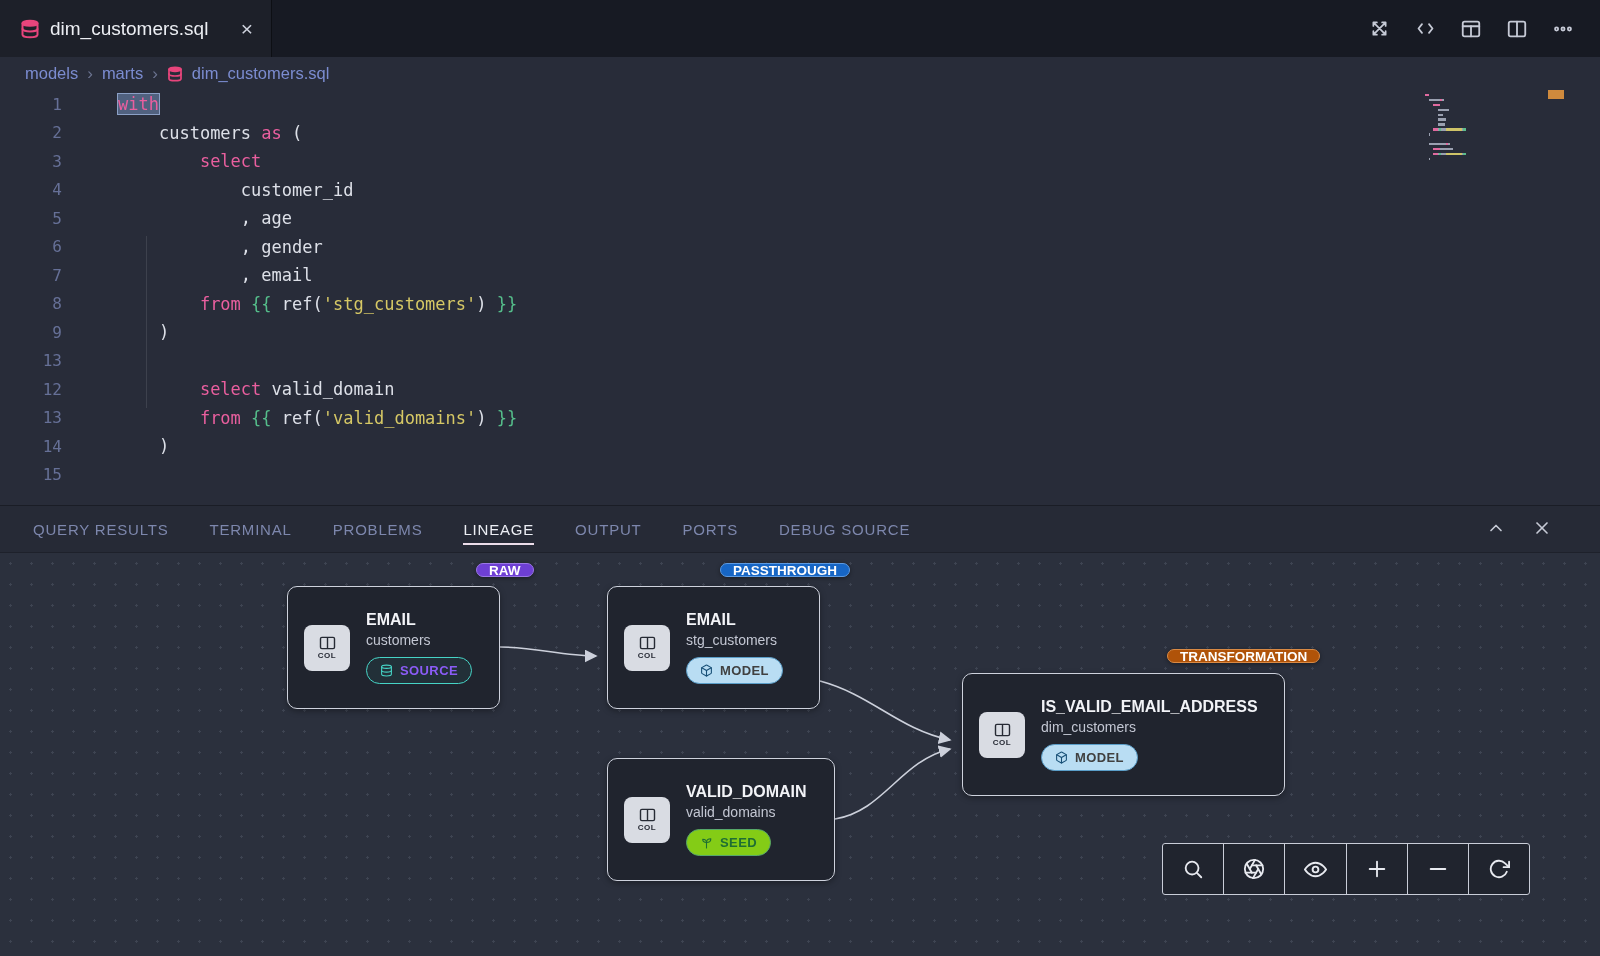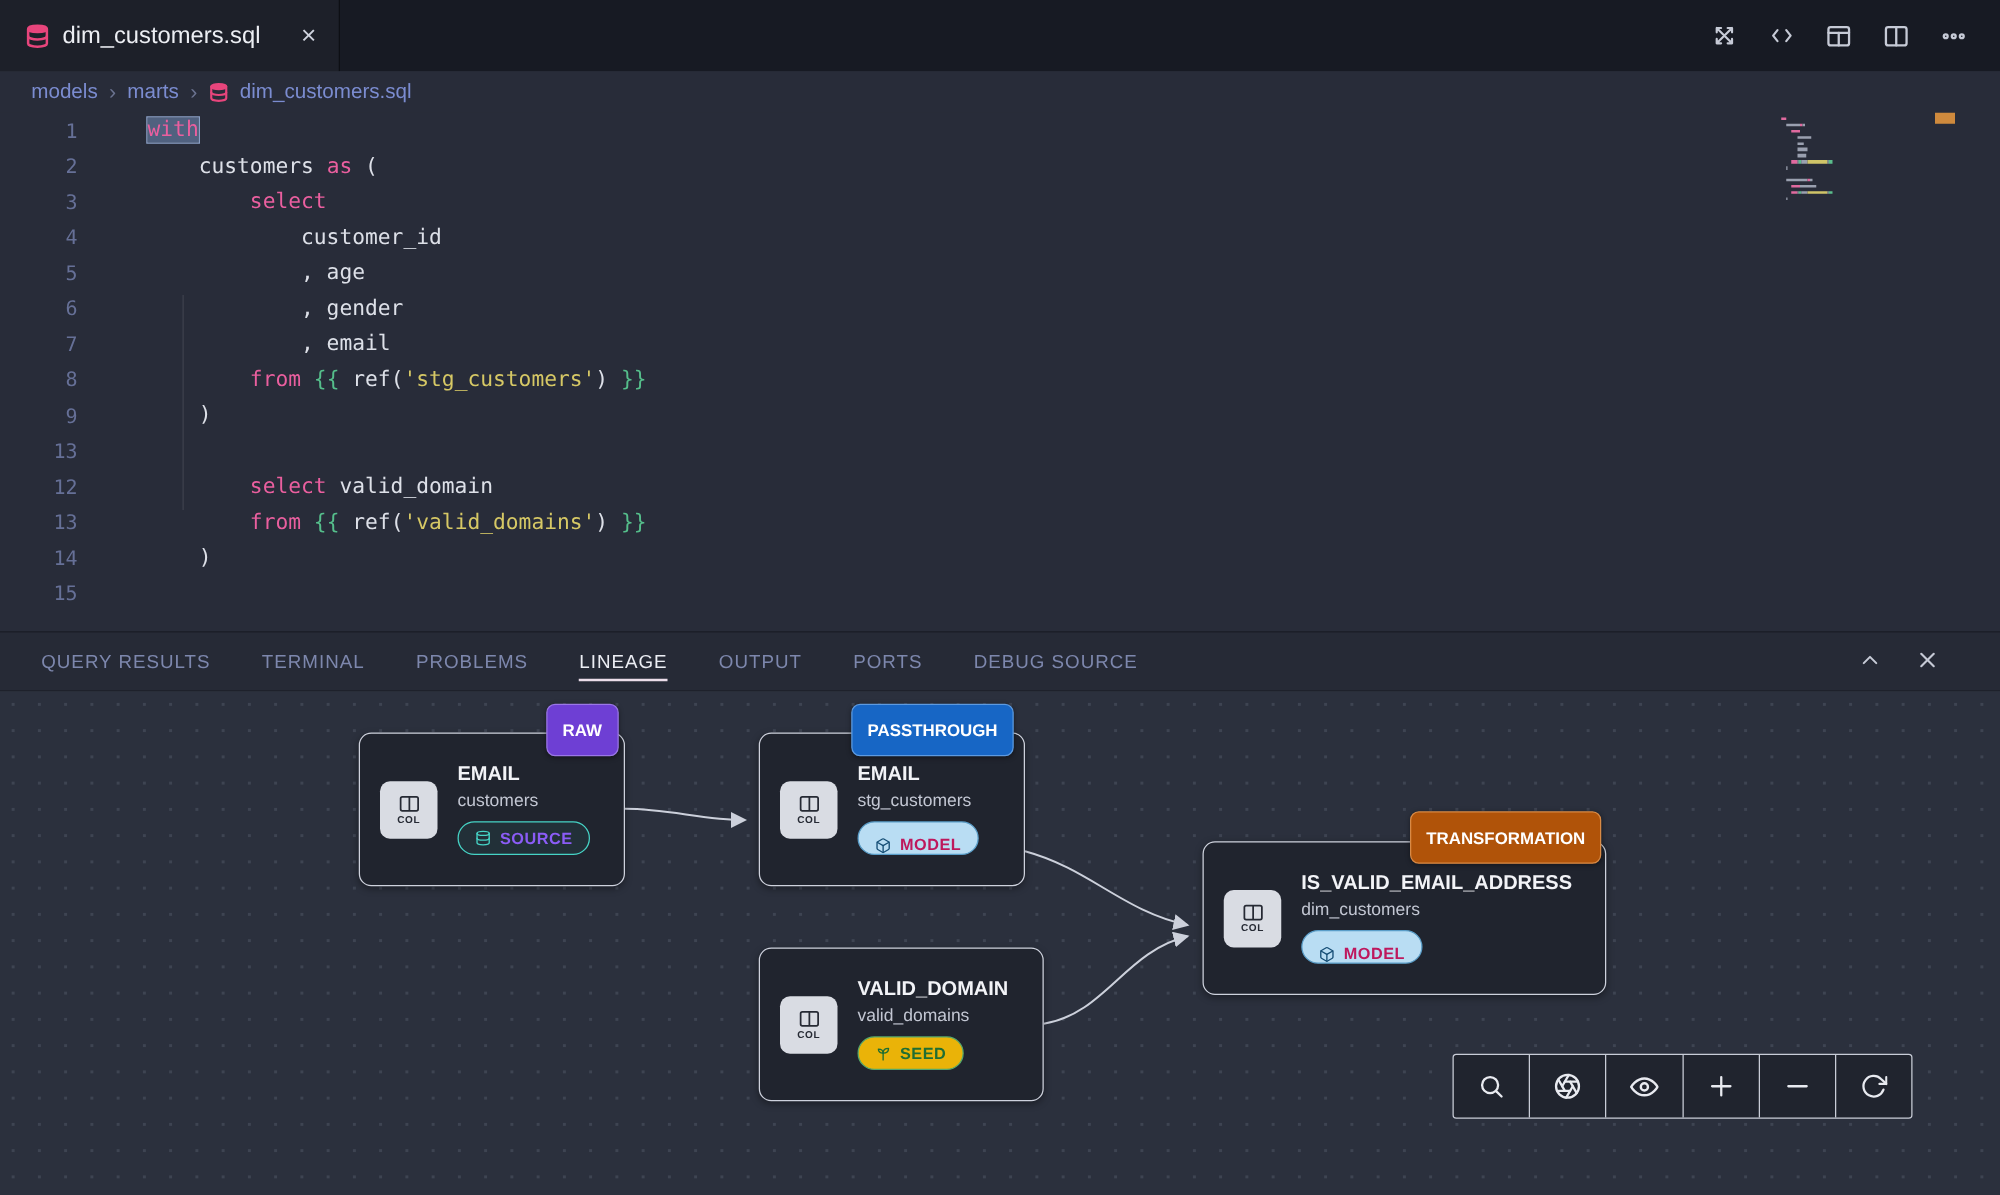--- a/index.html
+++ b/index.html
@@ -80,28 +80,28 @@
 
   .node-body { margin-left:16px; display:flex; flex-direction:column; }
   .node-title { color:#f2f3f7; font-size:16px; font-weight:600; }
   .node-sub { color:#c3c7d3; font-size:14px; margin:3px 0 9px; }
 
   .badge { display:inline-flex; align-items:center; gap:7px; height:27px; padding:0 13px;
     border-radius:14px; font-size:13px; font-weight:700; letter-spacing:.4px; width:max-content; }
   .badge svg { fill:none; stroke-width:2; stroke-linecap:round; stroke-linejoin:round; }
   .badge.source { border:1.5px solid #46d4c6; color:#8b5cf6; background:rgba(70,212,198,.07);justify-content:center; }
   .badge.source svg { stroke:#46d4c6; }
-  .badge.model { background:#b9ddf3; color:#be185d; border:1.5px solid #5a9ec9;align-items:flex-end; }
+  .badge.model { background:#b9ddf3; color:#404040; border:1.5px solid #5a9ec9; }
   .badge.model svg { stroke:#174f76; }
-  .badge.seed { background:#eab308; color:#1f6e33; border:1.5px solid #57a86a; }
+  .badge.seed { background:#84cc16; color:#1f6e33; border:1.5px solid #57a86a; }
   .badge.seed svg { stroke:#1f6e33; }
 
-  .tag { position:absolute; height:42px; display:flex; align-items:center; padding:0 12px;
+  .tag { position:absolute; height:14px; display:flex; align-items:center; padding:0 12px;
     border-radius:7px; color:#fff; font-size:13.5px; font-weight:600; z-index:3;
-    box-shadow:0 1px 4px rgba(0,0,0,.4); }
+    box-shadow:0 1px 4px rgba(0,0,0,.4);margin-left:39px; }
   .tag.raw { left:437px; top:10px; background:#6e3fd4; border:1px solid #9a77e6; }
   .tag.passthrough { left:681px; top:10px; background:#1766c5; border:1px solid #5d9ae0; }
   .tag.transformation { left:1128px; top:96px; background:#b05309; border:1px solid #d98a45; }
 
   
   .lin-toolbar { position:absolute; left:1162px; top:290px; width:368px; height:52px;
     background:#20242e; border:1px solid #c9cdd8; border-radius:3px; display:flex; }
   .lt-btn { flex:1; display:flex; align-items:center; justify-content:center; cursor:pointer; }
   .lt-btn + .lt-btn { border-left:1px solid #c9cdd8; }
   .lt-btn svg { stroke:#e8eaf0; fill:none; stroke-width:2; stroke-linecap:round; stroke-linejoin:round; }

